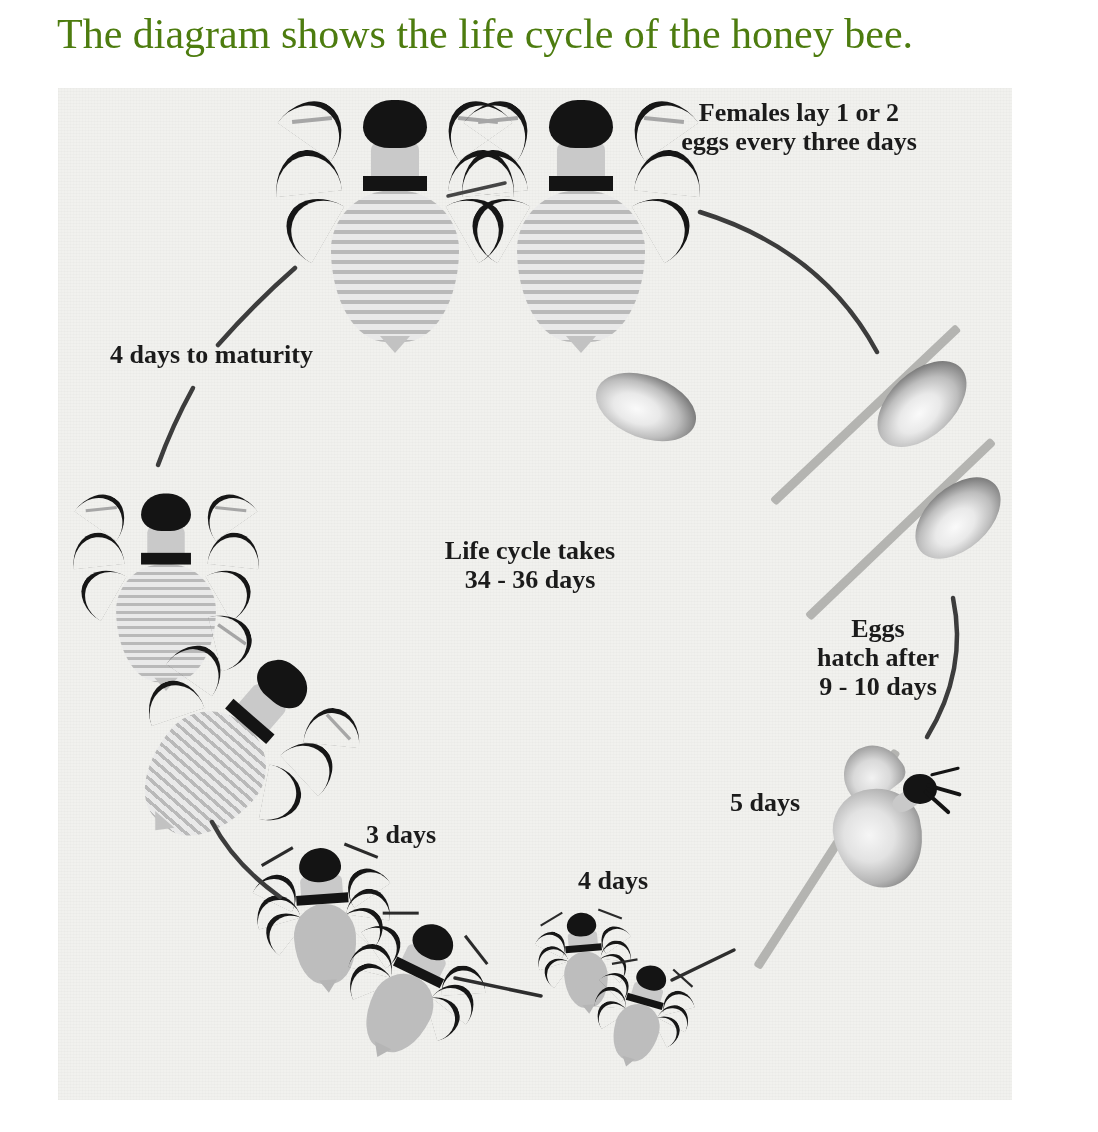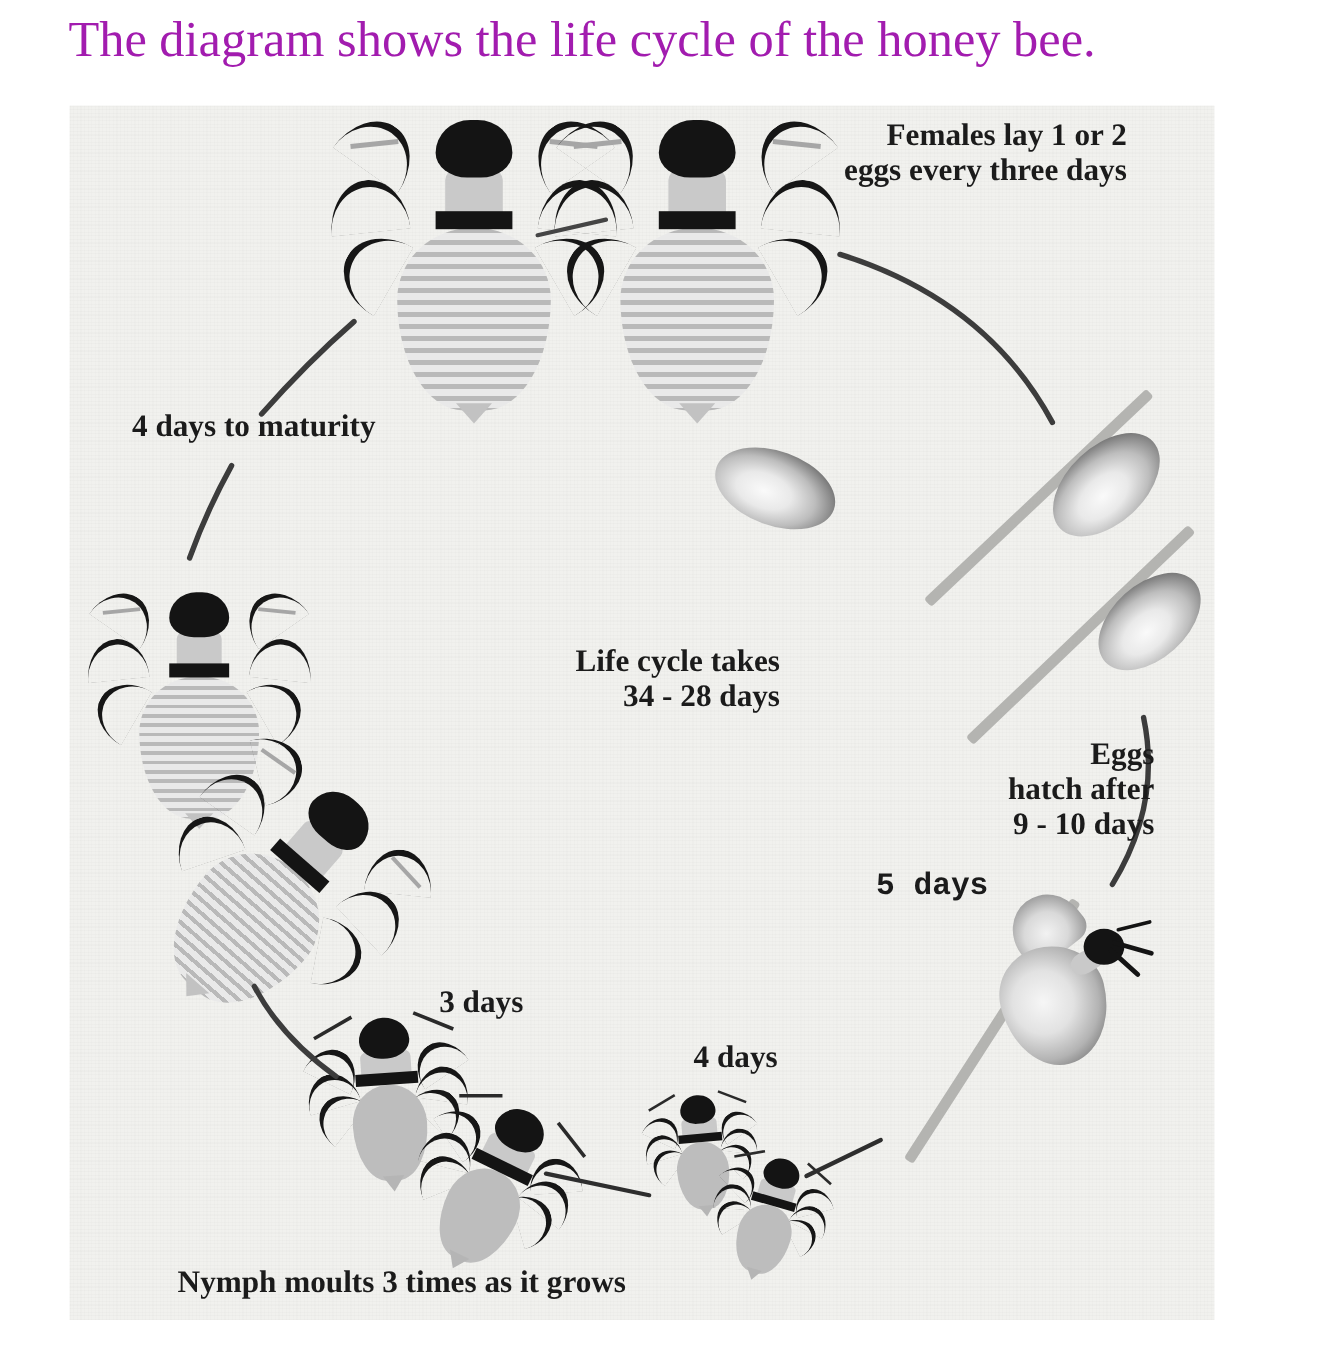--- a/index.html
+++ b/index.html
@@ -1,39 +1,39 @@
 <!DOCTYPE html>
 <html><head>
 <meta charset="utf-8">
 <style>
   * { margin:0; padding:0; box-sizing:content-box; }
   html,body { background:#ffffff; }
   body { width:1098px; height:1132px; position:relative; overflow:hidden;
          font-family:"Liberation Serif","DejaVu Serif",serif; }
 
   .page-title { position:absolute; left:57px; top:10px; width:1000px;
-    font-size:42px; font-weight:400; color:#a21caf; letter-spacing:0px;
+    font-size:42px; font-weight:400; color:#4d7c0f; letter-spacing:0px;
     white-space:nowrap; }
 
   .diagram { position:absolute; left:58px; top:88px; width:954px; height:1012px;
     background-color:#f1f1ee;
     background-image:
       repeating-linear-gradient(0deg, rgba(0,0,0,0.016) 0 1px, transparent 1px 3px),
       repeating-linear-gradient(90deg, rgba(60,60,60,0.014) 0 1px, transparent 1px 3px);
   }
 
   
   .lbl { position:absolute; font-weight:700; color:#1b1b1b; font-size:26px;
     line-height:1.12; white-space:pre-line; }
-  .lbl.center { text-align:right; }
+  .lbl.center { text-align:center; }
   .lbl-females    { left:601px; top:10px;  width:280px; }
   .lbl-maturity   { left:52px;  top:252px;text-align:center; }
   .lbl-lifecycle  { left:352px; top:448px; width:240px; }
   .lbl-eggshatch  { left:736px; top:526px; width:168px; }
-  .lbl-fivedays   { left:672px; top:636px;font-family:Liberation Mono, monospace; }
+  .lbl-fivedays   { left:672px; top:700px; }
   .lbl-ninedays   { left:308px; top:732px; }
   .lbl-sevendays  { left:520px; top:778px; }
   .lbl-youngadult { left:2px;   top:670px; width:112px; }
   .lbl-moults     { left:90px;  top:966px; }
 
   
   .stick { position:absolute; height:9px; background:#b4b4b1; border-radius:3px;
     transform-origin:0 50%; }
   .stick-1 { left:715px; top:410px; width:255px; transform:rotate(-43.4deg); }
   .stick-2 { left:750px; top:525px; width:256px; transform:rotate(-43.7deg); }
@@ -294,22 +294,21 @@
     <path d="M154,734 Q176,776 222,809" stroke="#3c3c3c" stroke-width="4.5" fill="none" stroke-linecap="round"></path>
     <path d="M390,108 L447,95" stroke="#454545" stroke-width="3.5" fill="none" stroke-linecap="round"></path>
     <path d="M397,890 L483,908" stroke="#2e2e2e" stroke-width="3.5" fill="none" stroke-linecap="round"></path>
     <path d="M614,892 L676,862" stroke="#2e2e2e" stroke-width="3.5" fill="none" stroke-linecap="round"></path>
   </svg>
 
   <div class="lbl center lbl-females">Females lay 1 or 2
 eggs every three days</div>
   <div class="lbl lbl-maturity">4 days to maturity</div>
   <div class="lbl center lbl-lifecycle">Life cycle takes
-34 - 28 days</div>
+34 - 36 days</div>
   <div class="lbl center lbl-eggshatch">Eggs
 hatch after
 9 - 10 days</div>
   <div class="lbl lbl-fivedays">5 days</div>
   <div class="lbl lbl-ninedays">3 days</div>
   <div class="lbl lbl-sevendays">4 days</div>
-  <div class="lbl lbl-moults">Nymph moults 3 times as it grows</div>
 
 </div>
 
 </body></html>

